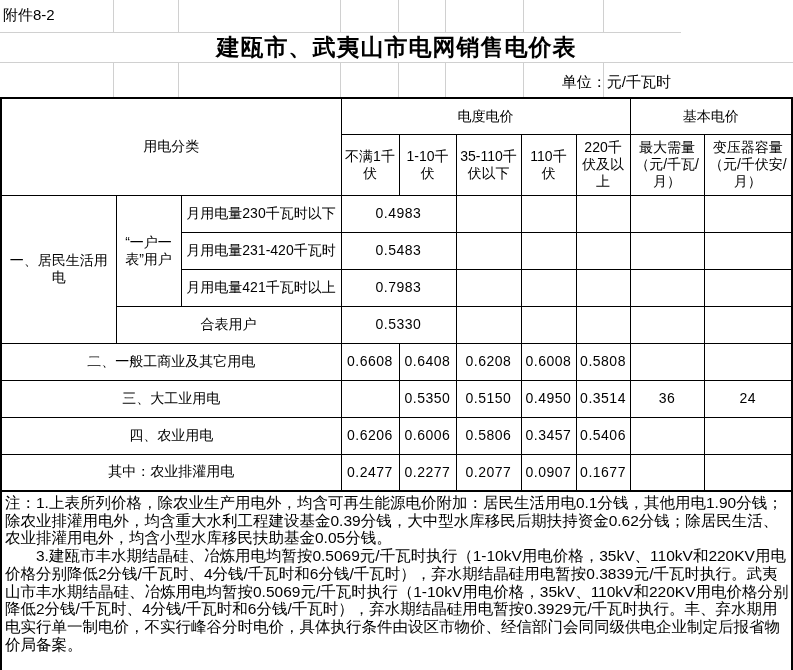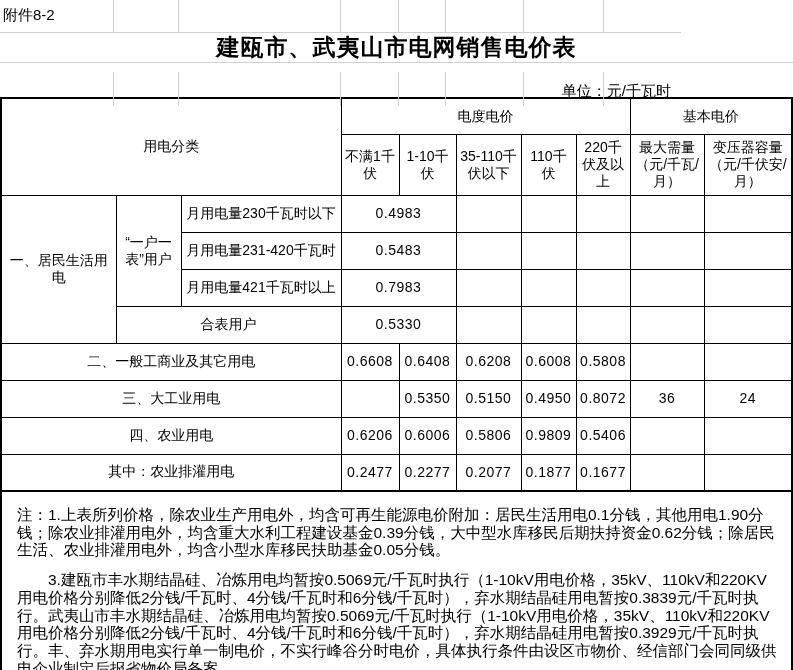--- a/index.html
+++ b/index.html
@@ -24,21 +24,21 @@
     background-position:113px 0,178px 0,340px 0,398px 0,445px 0,523px 0,603px 0,684px 0,766px 0;
   }
   .row-a { top:0; height:32px; border-bottom:1px solid #d0d0d0; }
   .attach { font-size:15px; padding:6px 0 0 3px; display:inline-block; }
   .row-title {
     position:absolute; top:33px; left:0; width:793px; height:29px;
     border-bottom:1px solid #d0d0d0;
     text-align:center; font-weight:bold; font-size:23px; line-height:29px;
     letter-spacing:1px;
   }
-  .row-c { top:72px; height:34px; text-align:right; font-size:15px; line-height:38px; padding-right:10px; box-sizing:border-box; }
+  .row-c { top:63px; height:34px; text-align:right; font-size:15px; line-height:38px; padding-right:10px; box-sizing:border-box; }
   
   table.price {
     border-collapse:collapse; table-layout:fixed;
     width:793px; border:2px solid #000;
   }
   table.price td {
     border:1px solid #000;
     font-size:14px; line-height:17px;
     text-align:center; vertical-align:middle;
     padding:0 2px; overflow:hidden;
@@ -51,21 +51,21 @@
   td.cat-indent { text-align:left; padding-left:56px;font-family:Liberation Mono, monospace; }
   td.num { font-size:15px; letter-spacing:0.5px; }
   
   .notes {
     width:793px; height:180px; box-sizing:border-box;
     border:2px solid #000; border-top:none;
     padding:2px 2px 0 3px;
     font-size:15.5px; line-height:17.7px;
     overflow:hidden; word-break:break-all;
   }
-  .notes p { margin:12px; padding:0; }
+  .notes p { margin:0; padding:0; }
   .notes p.ind { text-indent:2em; }
 </style>
 </head>
 <body>
 
 <div>
 
   <div class="topband">
     <div class="gridcells row-a">
       <span class="attach">附件8-2</span>
@@ -152,40 +152,40 @@
       <td class="num">0.5808</td>
       <td class="num"></td>
       <td class="num"></td>
     </tr>
     <tr class="dr">
       <td class="cat" colspan="3">三、大工业用电</td>
       <td class="num"></td>
       <td class="num">0.5350</td>
       <td class="num">0.5150</td>
       <td class="num">0.4950</td>
-      <td class="num">0.8072</td>
+      <td class="num">0.3514</td>
       <td class="num">36</td>
       <td class="num">24</td>
     </tr>
     <tr class="dr">
       <td class="cat" colspan="3">四、农业用电</td>
       <td class="num">0.6206</td>
       <td class="num">0.6006</td>
       <td class="num">0.5806</td>
-      <td class="num">0.9809</td>
+      <td class="num">0.3457</td>
       <td class="num">0.5406</td>
       <td class="num"></td>
       <td class="num"></td>
     </tr>
     <tr class="dr">
       <td class="cat-indent" colspan="3">其中：农业排灌用电</td>
       <td class="num">0.2477</td>
       <td class="num">0.2277</td>
       <td class="num">0.2077</td>
-      <td class="num">0.1877</td>
+      <td class="num">0.0907</td>
       <td class="num">0.1677</td>
       <td class="num"></td>
       <td class="num"></td>
     </tr>
   </tbody>
     </table>
 
   <div class="notes">
     <p>注：1.上表所列价格，除农业生产用电外，均含可再生能源电价附加：居民生活用电0.1分钱，其他用电1.90分钱；除农业排灌用电外，均含重大水利工程建设基金0.39分钱，大中型水库移民后期扶持资金0.62分钱；除居民生活、农业排灌用电外，均含小型水库移民扶助基金0.05分钱。</p>
     <p class="ind">3.建瓯市丰水期结晶硅、冶炼用电均暂按0.5069元/千瓦时执行（1-10kV用电价格，35kV、110kV和220KV用电价格分别降低2分钱/千瓦时、4分钱/千瓦时和6分钱/千瓦时），弃水期结晶硅用电暂按0.3839元/千瓦时执行。武夷山市丰水期结晶硅、冶炼用电均暂按0.5069元/千瓦时执行（1-10kV用电价格，35kV、110kV和220KV用电价格分别降低2分钱/千瓦时、4分钱/千瓦时和6分钱/千瓦时），弃水期结晶硅用电暂按0.3929元/千瓦时执行。丰、弃水期用电实行单一制电价，不实行峰谷分时电价，具体执行条件由设区市物价、经信部门会同同级供电企业制定后报省物价局备案。</p>

